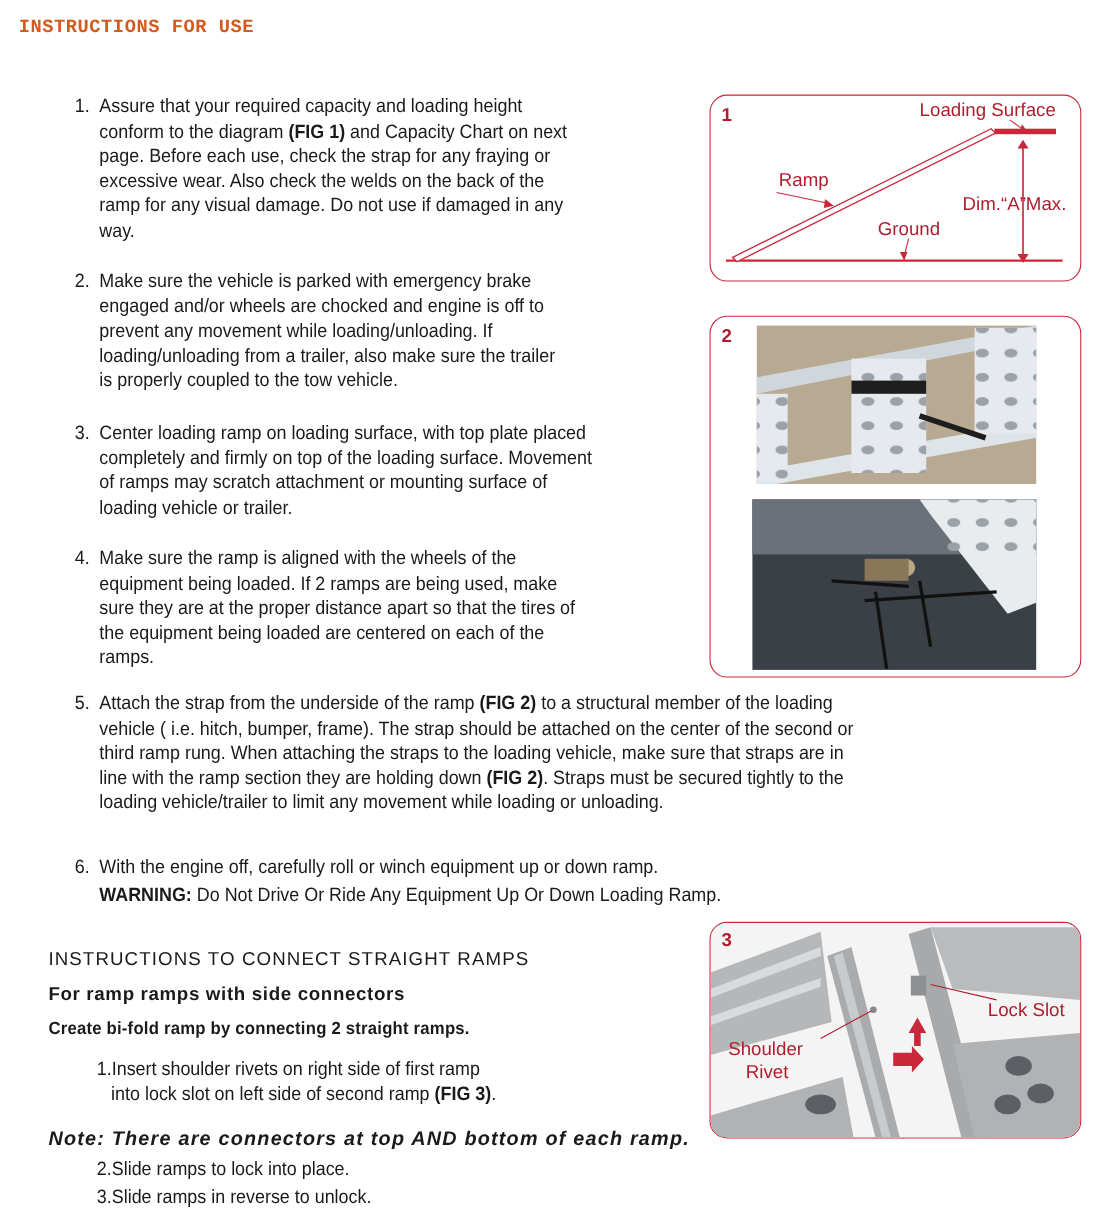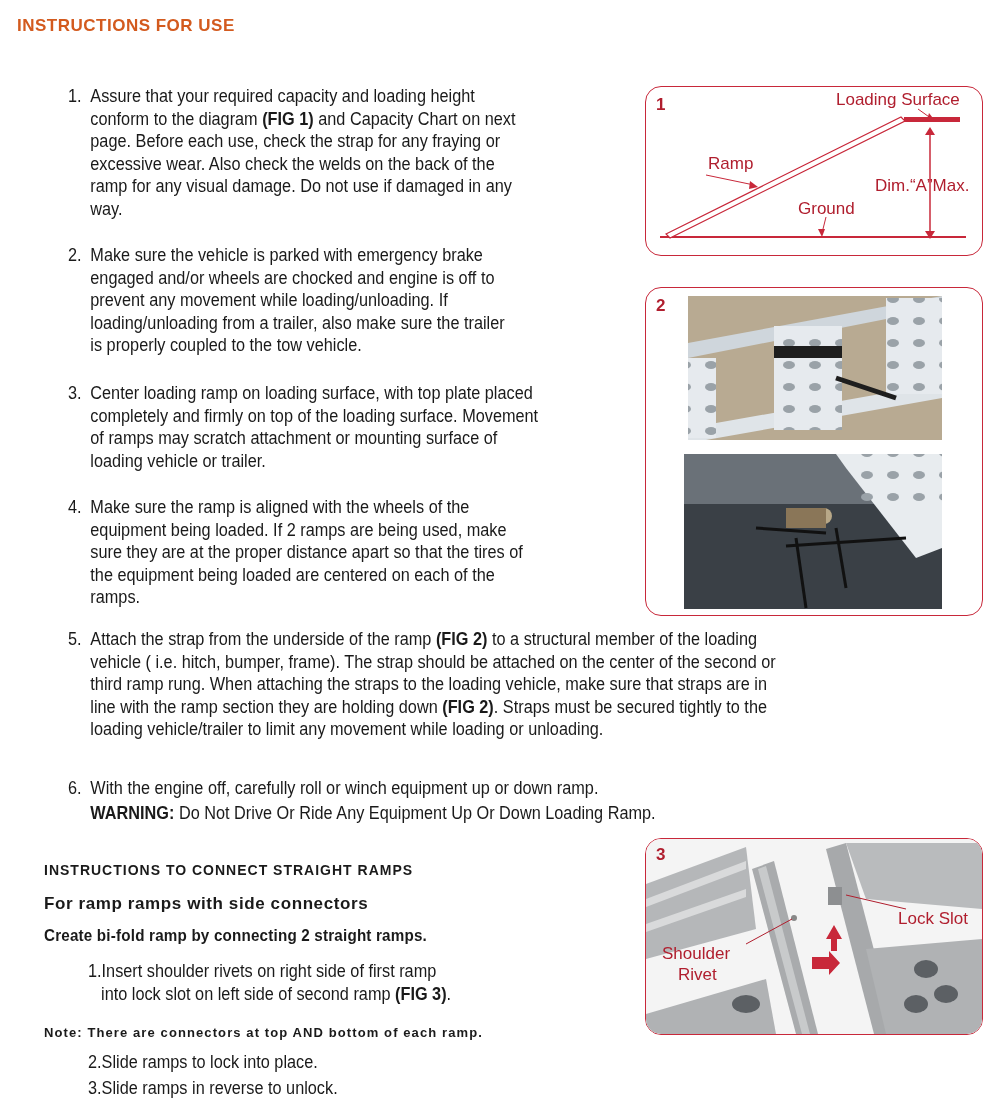--- a/index.html
+++ b/index.html
@@ -1,30 +1,30 @@
 <!DOCTYPE html>
 <html><head>
 <meta charset="utf-8">
 <style>
   html, body { margin:0; padding:0; background:#ffffff; }
   body { width:1000px; height:1118px; position:relative; overflow:hidden;
          font-family:"Liberation Sans", sans-serif; color:#1a1a1a; }
   .abs { position:absolute; }
-  .title { left:17px; top:16px; font-weight:bold; font-size:17px; color:#d35a1e; letter-spacing:0.5px; }
+  .title { left:17px; top:16px; font-weight:bold; font-size:17px; color:#d35a1e; letter-spacing:0.5px;font-family:Liberation Mono, monospace; }
   .para { font-size:17.5px; line-height:22.5px; transform:scaleX(0.93); transform-origin:0 0; }
   .para .num { position:absolute; left:0; }
   .para .txt { display:block; margin-left:24px; }
   b { font-weight:bold; }
   .fig { border:1.5px solid #c8283a; border-radius:16px; background:#fff; overflow:hidden; }
   .fignum { position:absolute; left:10px; top:8px; font-weight:bold; font-size:17px; color:#b01e2e; }
-  .h2 { font-weight:bold; font-size:14px; letter-spacing:1px; color:#1a1a1a; }
+  .h2 { font-weight:normal; font-size:17px; letter-spacing:1px; color:#1a1a1a; }
   .sub { font-weight:bold; font-size:17px; letter-spacing:0.6px; }
   .sub2 { font-weight:bold; font-size:16px; letter-spacing:0.2px; transform:scaleX(0.95); transform-origin:0 0; }
   .step { font-size:17.5px; line-height:23px; transform:scaleX(0.93); transform-origin:0 0; }
-  .note { font-weight:bold; font-size:13px; letter-spacing:1.1px; }
+  .note { font-weight:bold; font-size:18px; letter-spacing:1.1px;font-style:italic; }
   .lbl { fill:#b01e2e; font-family:"Liberation Sans", sans-serif; }
 </style>
 </head>
 <body>
 
 <div class="abs title">INSTRUCTIONS FOR USE</div>
 
 <div class="abs para" style="left:68px;top:85px;width:490px;">
   <span class="num">1.</span>
   <span class="txt"><span>Assure that your required capacity and loading height conform to the diagram </span><b>(FIG 1)</b><span> and Capacity Chart on next page. Before each use, check the strap for any fraying or excessive wear.  Also check the welds on the back of the  ramp for any visual damage. Do not use if damaged in any way.</span></span>

